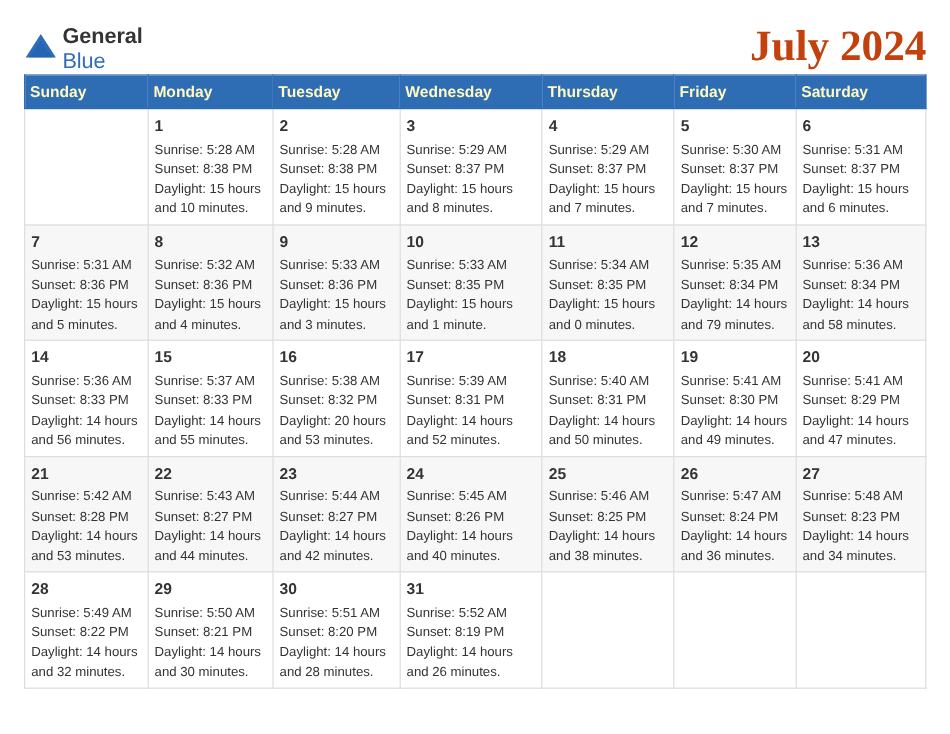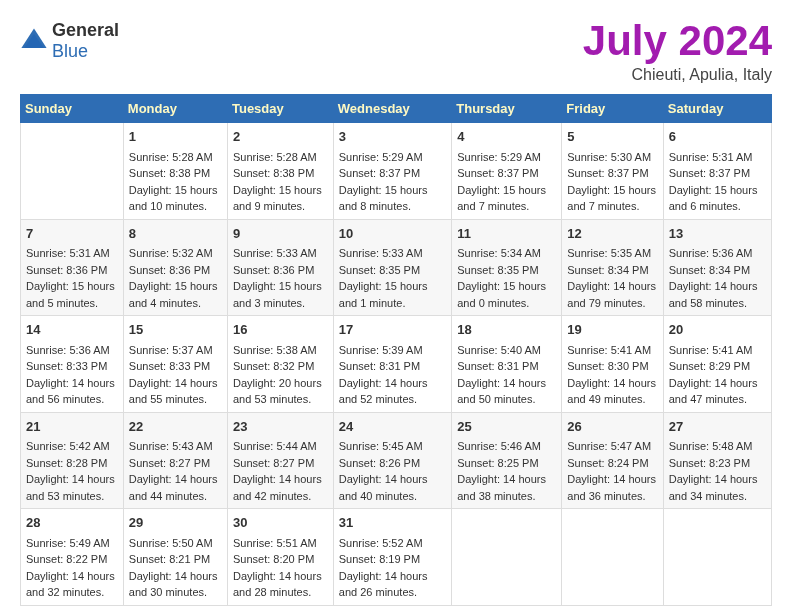--- a/index.html
+++ b/index.html
@@ -7,39 +7,39 @@
       font-family: Arial, Helvetica, sans-serif;
       background: #fff;
       width: 792px;
       min-height: 612px;
       padding: 20px;
     }
     .header {
       display: flex;
       justify-content: space-between;
       align-items: flex-start;
-      margin-bottom: 10px;
     }
     .logo {
       display: flex;
       align-items: center;
       gap: 4px;
     }
     .logo-icon {
       width: 28px;
       height: 28px;
     }
     .title-block {
       text-align: right;
     }
     .month-title {
-      font-size: 42px;
+      font-size: 36px;
       font-weight: bold;
-      color: #a21caf;
+      color: #c2410c;
       line-height: 1;
+      font-family: Liberation Serif, serif;
     }
     .location-title {
       font-size: 16px;
       color: #444;
       margin-top: 4px;
     }
     table {
       width: 100%;
       border-collapse: collapse;
       font-size: 11px;
@@ -91,21 +91,20 @@
       <polygon points="20,2 38,30 2,30" fill="#2e6db4"></polygon>
       <polygon points="20,10 34,30 6,30" fill="#1a5fb4" opacity="0.5"></polygon>
     </svg>
     <div>
       <span style="font-size:18px;font-weight:bold;color:#333;">General</span><br>
       <span style="font-size:18px;font-weight:normal;color:#2e6db4;">Blue</span>
     </div>
   </div>
   <div class="title-block">
     <div class="month-title">July 2024</div>
-    <div class="location-title">Chieuti, Apulia, Italy</div>
   </div>
 </div>
 
 <table>
   <thead>
     <tr>
     <th>Sunday</th>
         <th>Monday</th>
         <th>Tuesday</th>
         <th>Wednesday</th>

